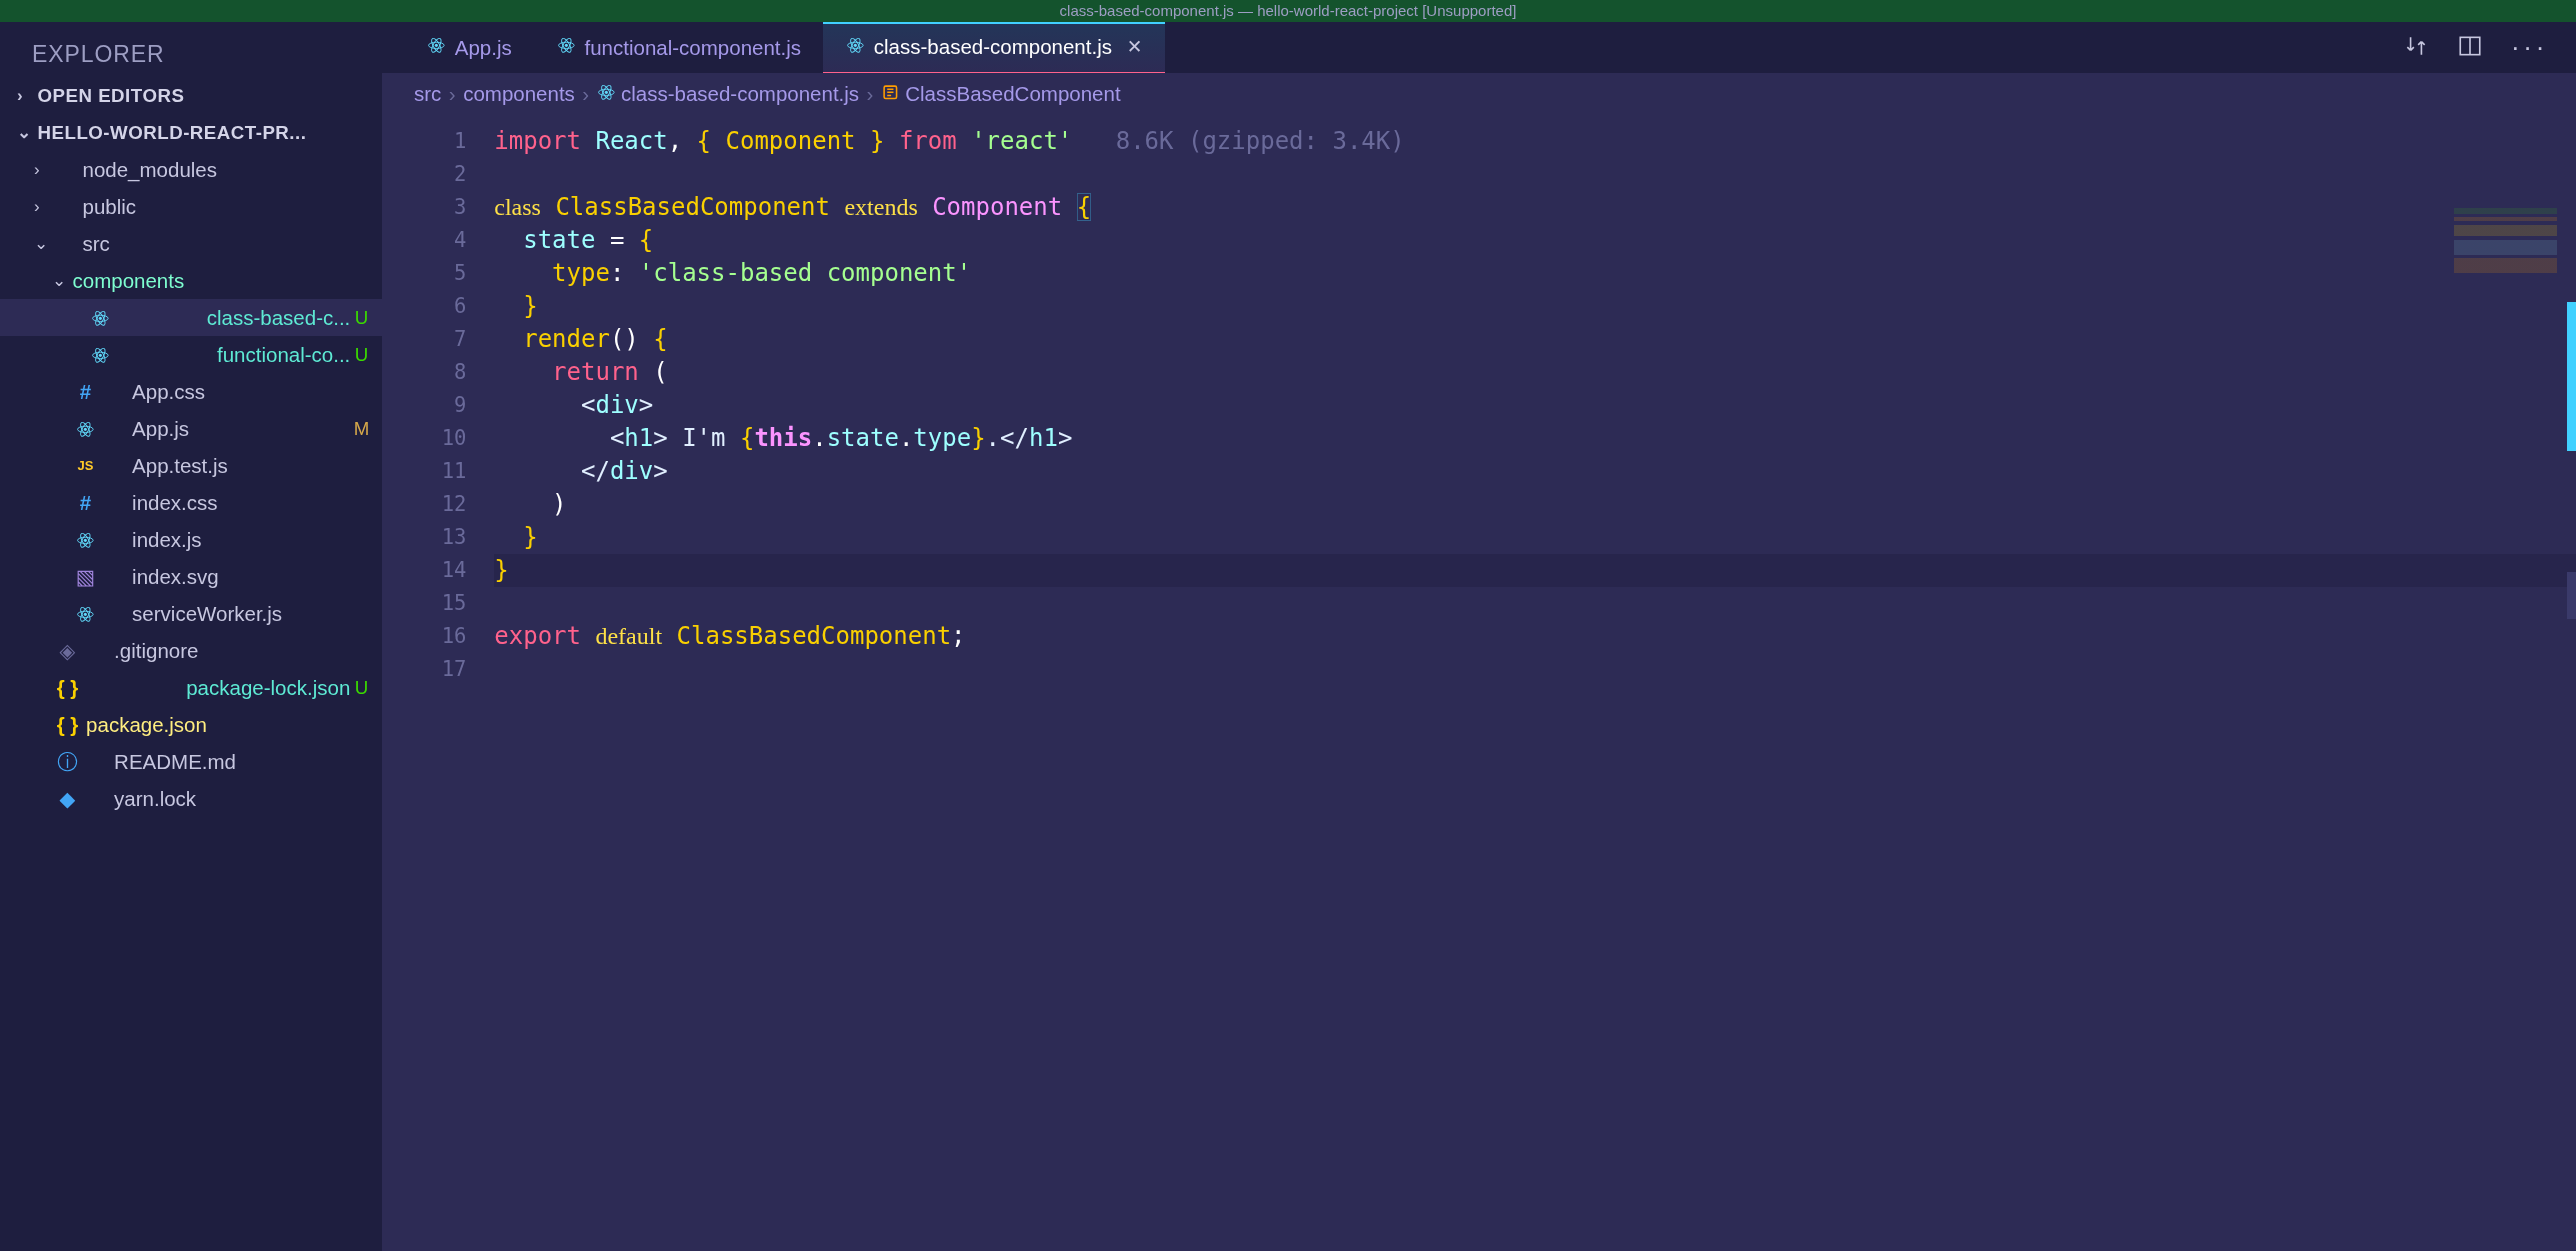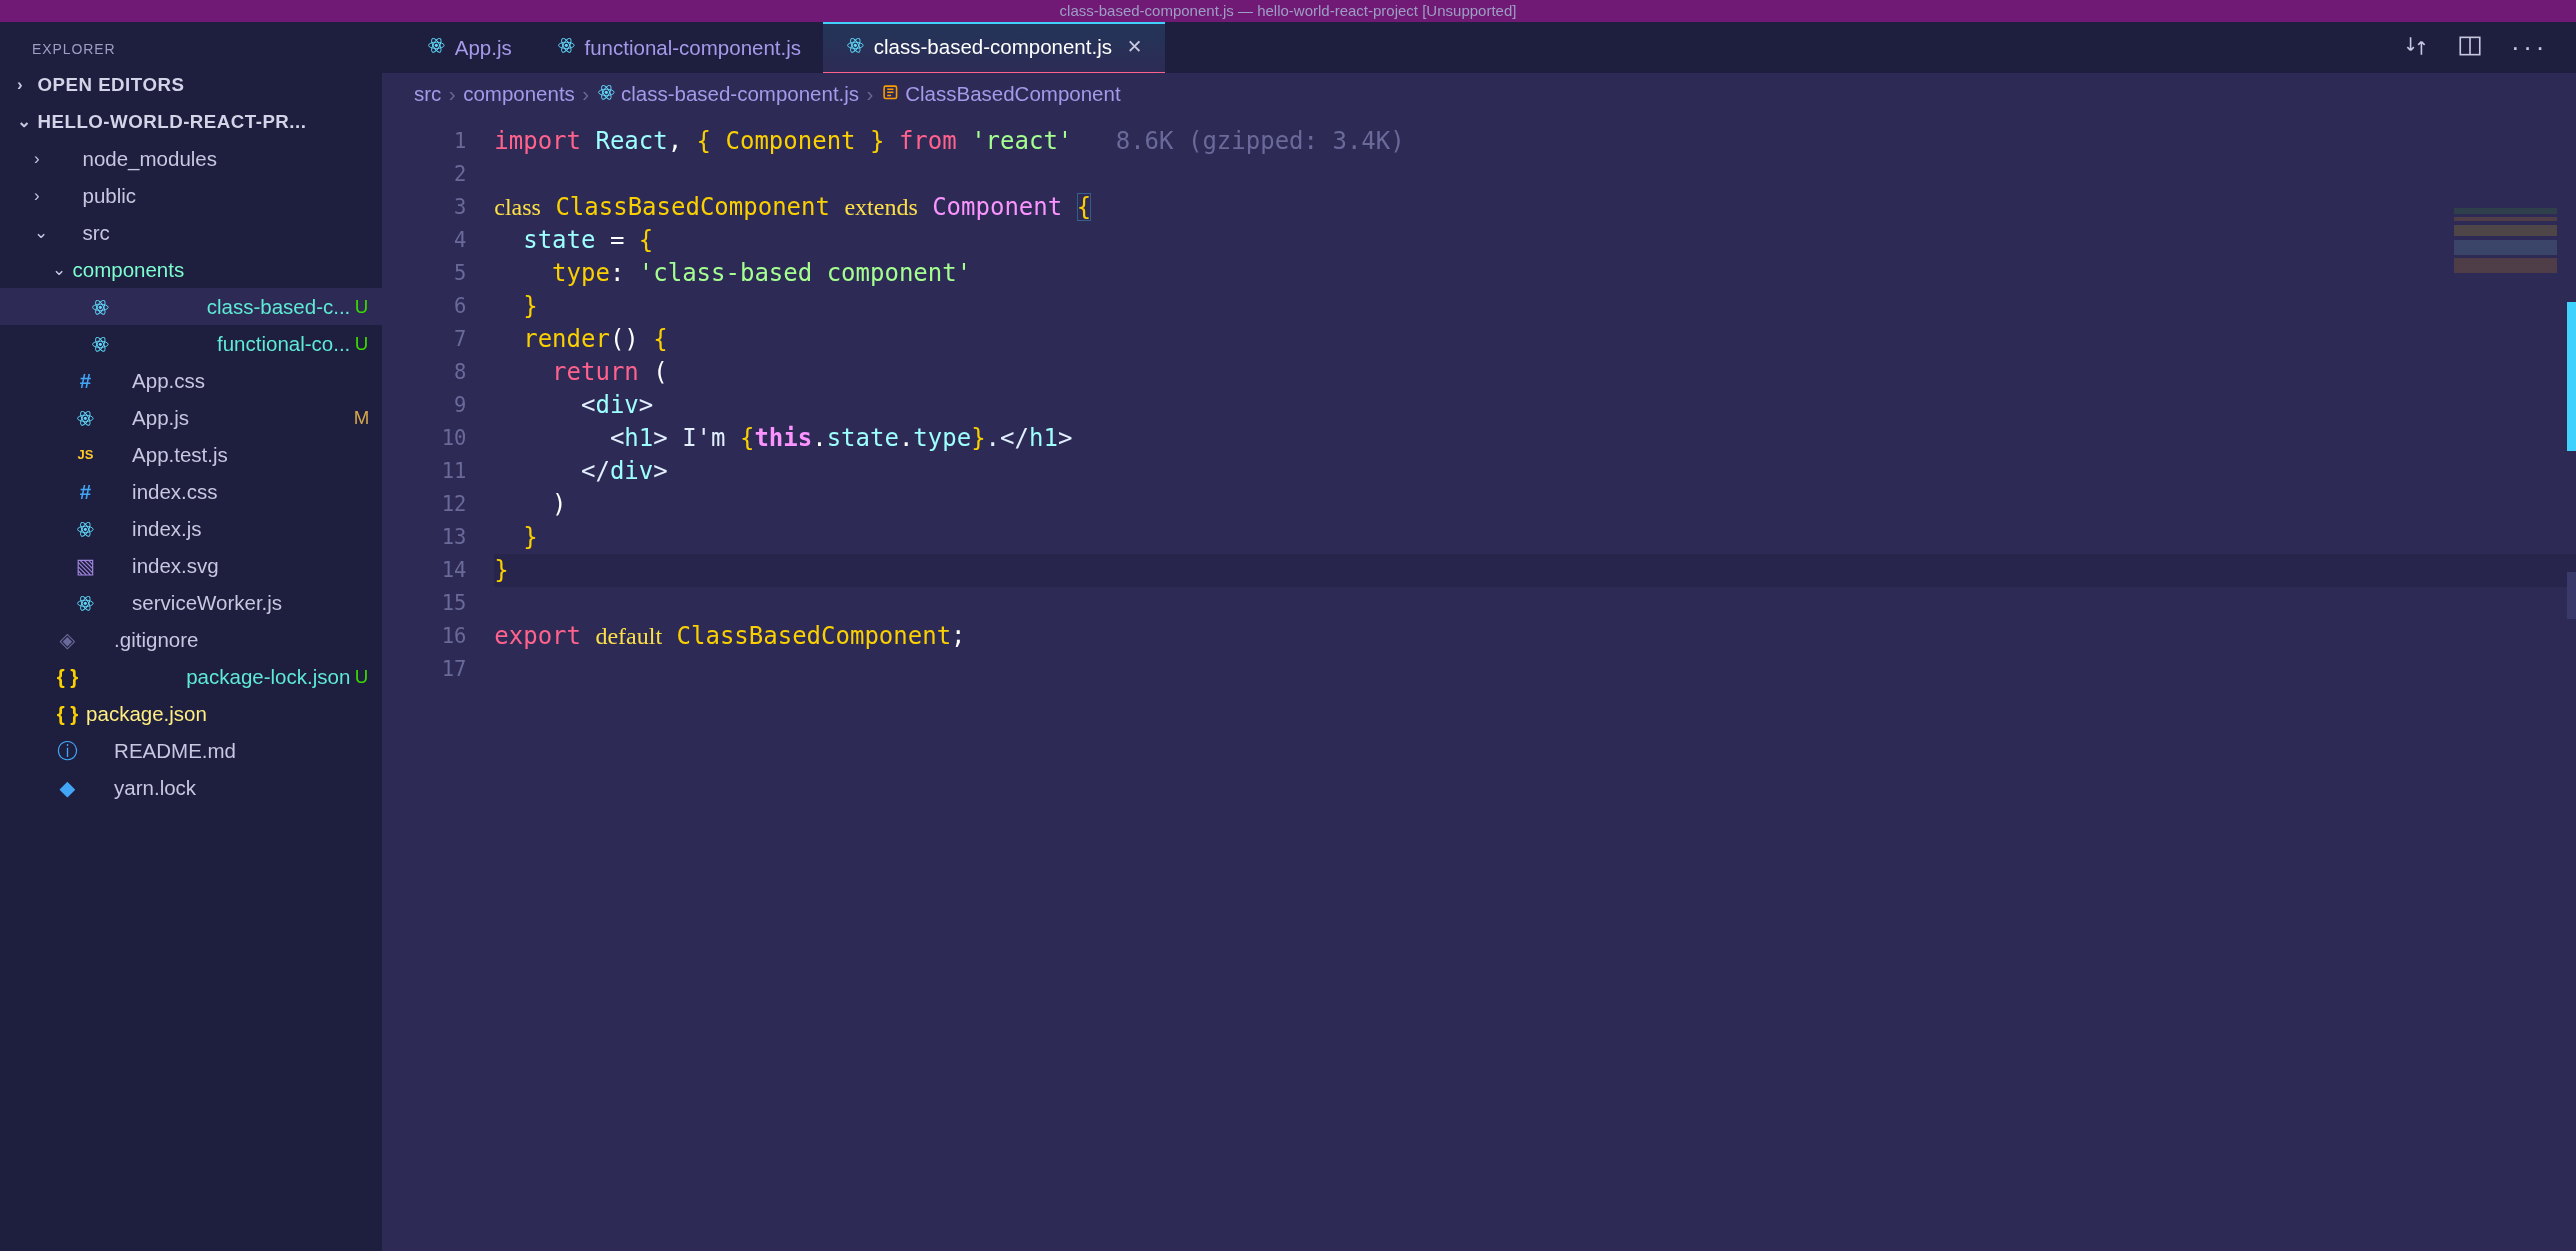--- a/index.html
+++ b/index.html
@@ -8,42 +8,42 @@
   background: #1e1e3f;
   color: #a599e9;
   width: 2576px;
   height: 1252px;
   overflow: hidden;
   display: flex;
   flex-direction: column;
 }
 .titlebar {
   height: 22.4px;
-  background: #701a75;
+  background: #14532d;
   color: #9d9ec3;
   font-size: 15px;
   text-align: center;
   line-height: 22.4px;
   user-select: none;
 }
 .main {
   flex: 1;
   display: flex;
   overflow: hidden;
 }
 .sidebar {
   width: 382px;
   background: #1e1e3f;
   display: flex;
   flex-direction: column;
   font-size: 20.5px;
 }
 .sidebar-title {
   color: #9d9ec3;
-  font-size: 14px;
+  font-size: 23px;
   padding: 18.7px 18.7px 9.3px 32px;
   letter-spacing: 0.9px;
   text-transform: uppercase;
 }
 .sidebar-section {
   padding: 7.5px 0 7.5px 17px;
   color: #d4d4e8;
   font-weight: 600;
   font-size: 18.7px;
   letter-spacing: 0.5px;

